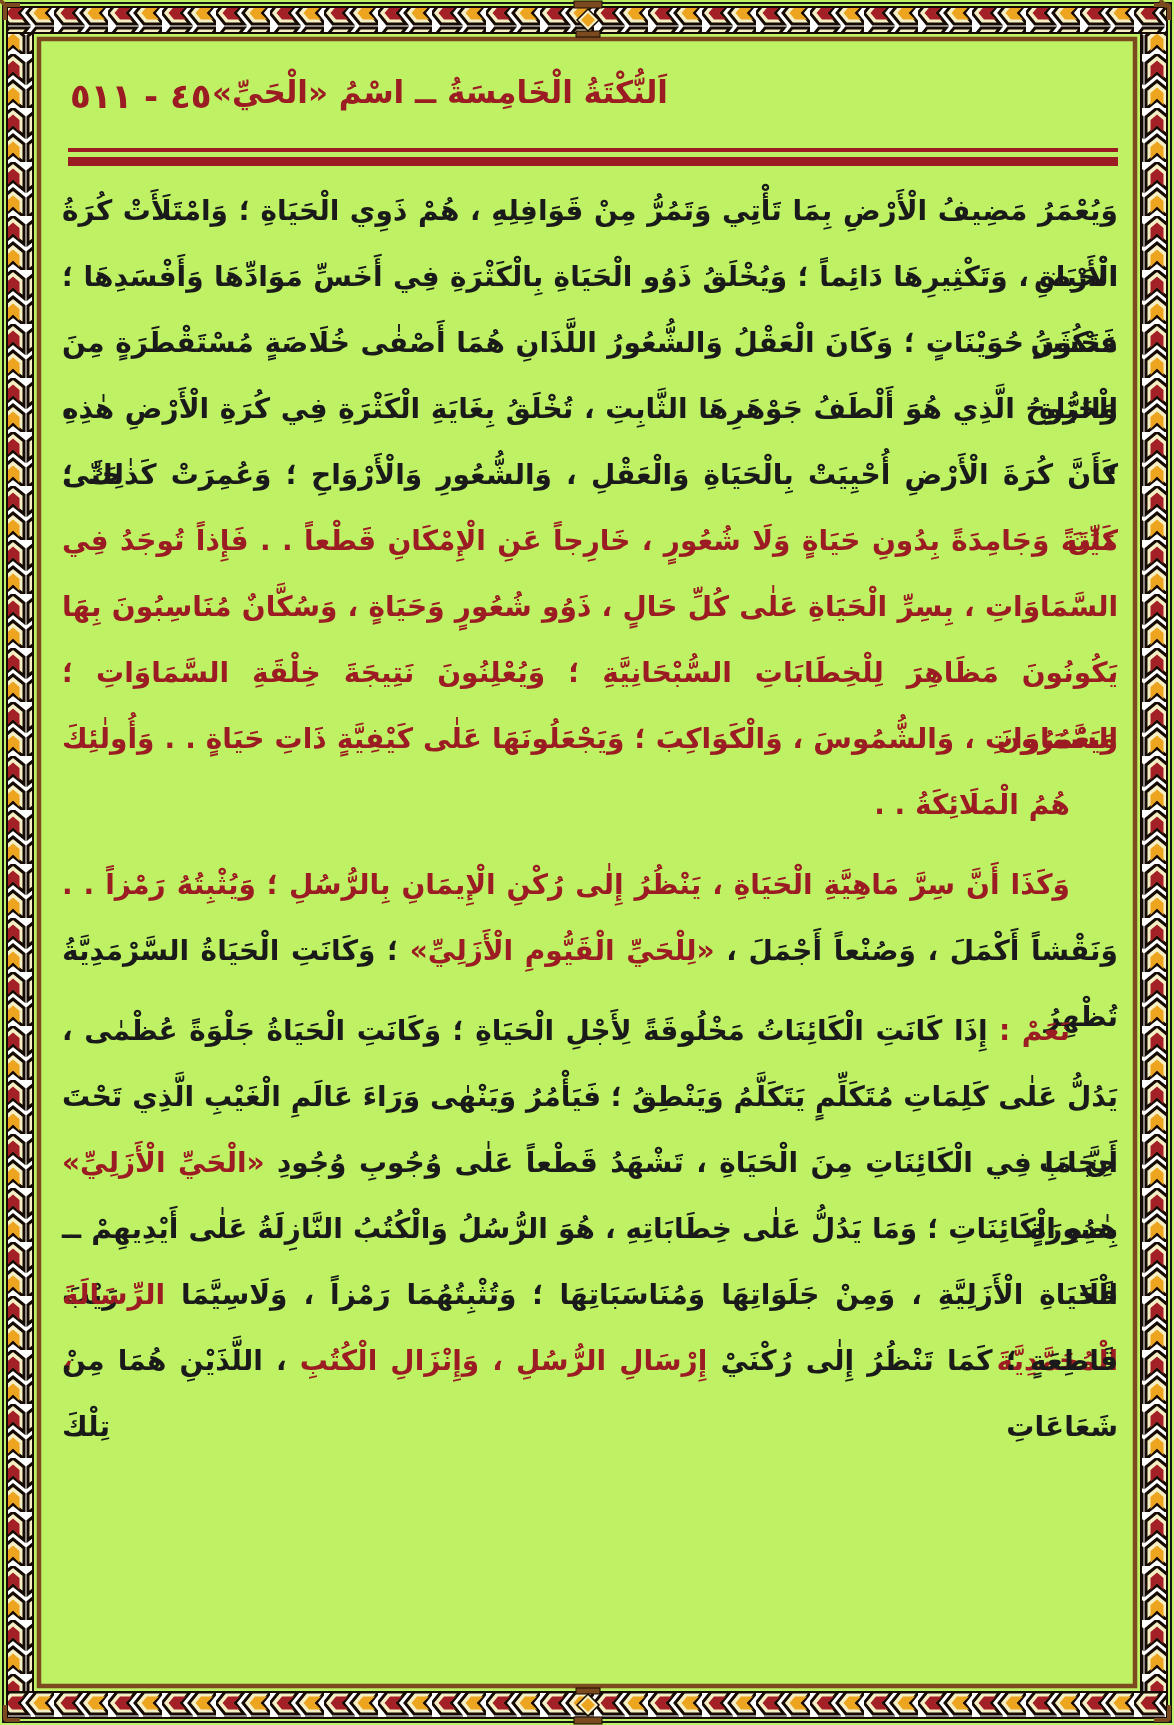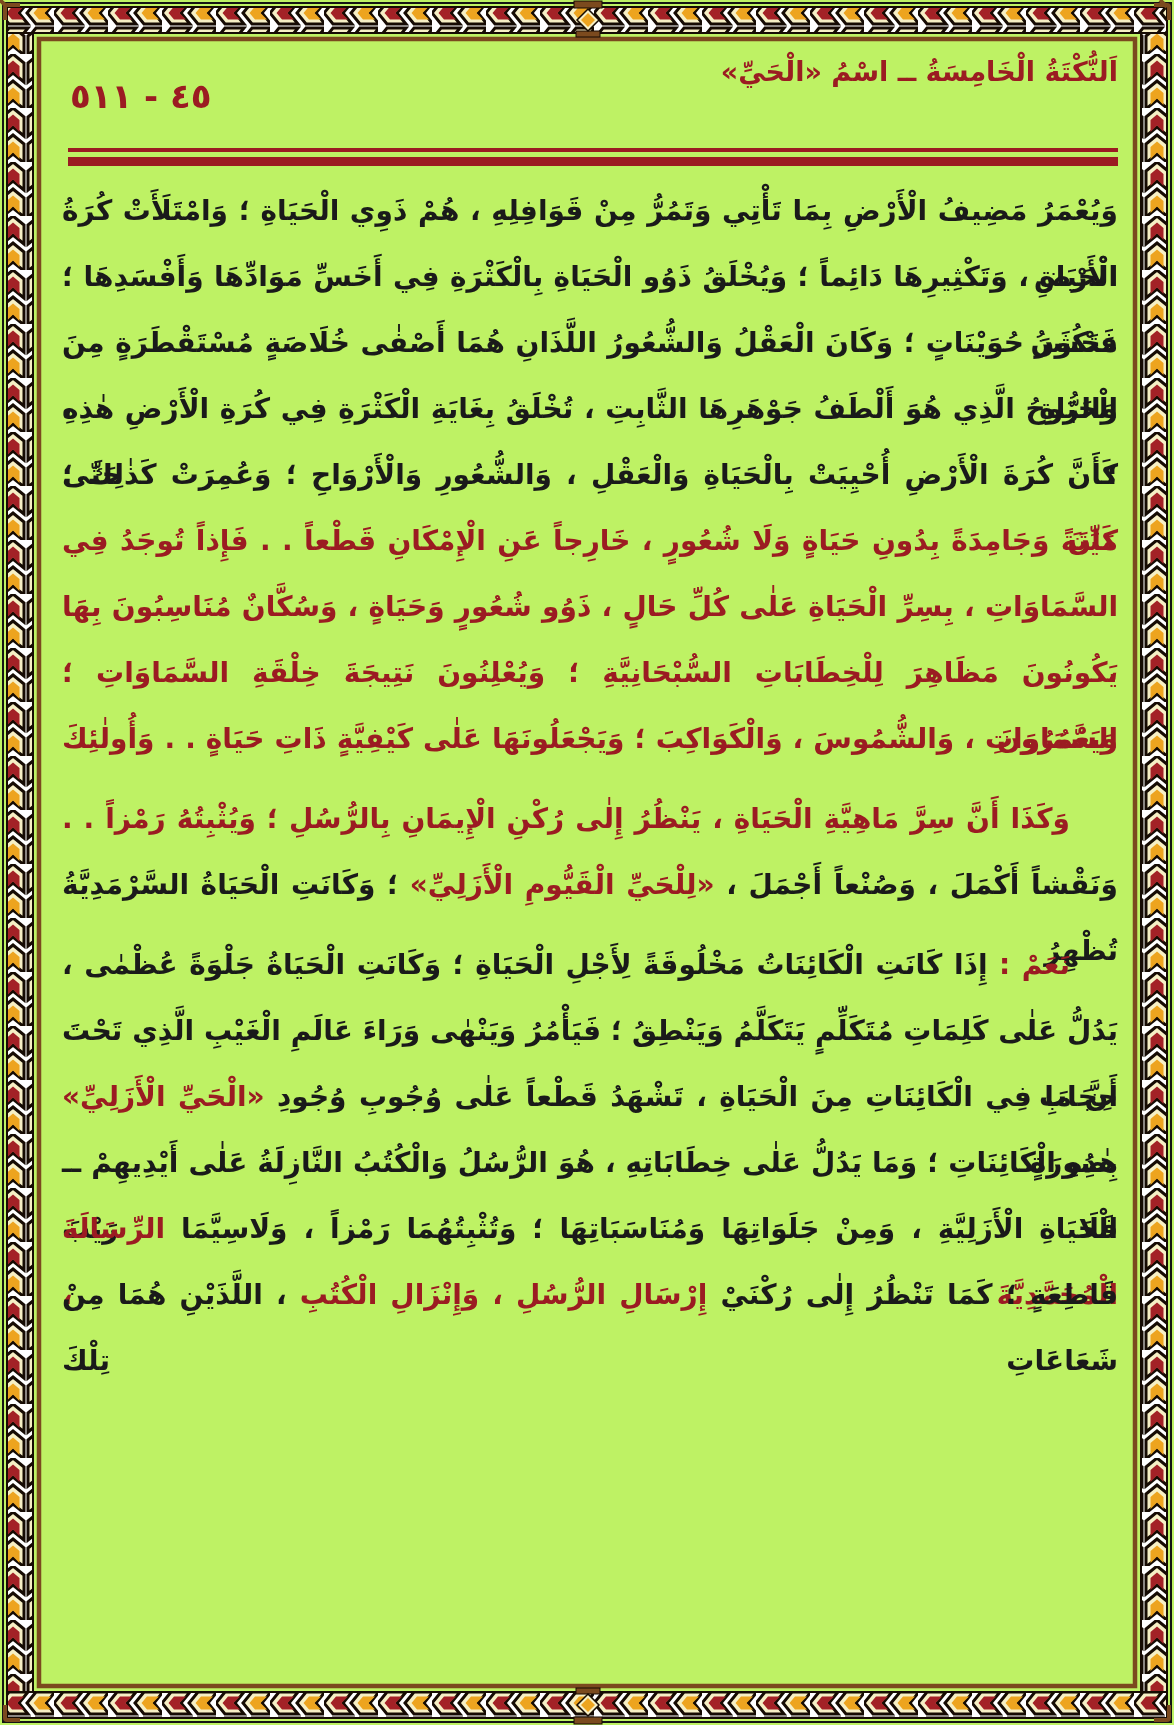--- a/index.html
+++ b/index.html
@@ -2,22 +2,22 @@
 <html lang="ar"><head>
 <meta charset="utf-8">
 <style>
   html,body{margin:0;padding:0;}
   body{background:#ffffff;font-family:"DejaVu Sans",sans-serif;}
   #page{position:relative;width:1174px;height:1725px;background:#bef264;overflow:hidden;}
   #frame-svg{position:absolute;left:0;top:0;pointer-events:none;}
   #content{position:absolute;left:62px;top:0;width:1056px;height:1725px;direction:rtl;}
   #page-number{position:absolute;left:8px;top:76px;direction:ltr;unicode-bidi:bidi-override;
       font-size:34px;font-weight:bold;color:#9B1C22;letter-spacing:1px;}
-  #page-title{position:absolute;left:0;top:56px;width:100%;text-align:right;padding-left:150px;
-      box-sizing:border-box;font-size:27px;font-weight:bold;color:#9B1C22;}
+  #page-title{position:absolute;left:0;top:74px;width:100%;text-align:left;padding-left:150px;
+      box-sizing:border-box;font-size:31px;font-weight:bold;color:#9B1C22;}
   .rule{position:absolute;left:6px;right:0;background:#9B1C22;}
   #rule-thin{top:148px;height:4px;}
   #rule-thick{top:157px;height:9px;}
   #body-text{position:absolute;top:178px;left:0;width:100%;font-size:28px;font-weight:bold;
       color:#1A1A1A;}
   .bline{height:66px;line-height:66px;white-space:nowrap;text-align:justify;text-align-last:justify;overflow:visible;}
   .bline span{white-space:normal;}
   .bline.endline{text-align-last:right;}
   .bline.indent{padding-right:48px;}
   .bline.pbreak{margin-top:14px;}
@@ -89,20 +89,21 @@
     <div id="body-text">
         <div class="bline"><span class="black">وَيُعْمَرُ مَضِيفُ الْأَرْضِ بِمَا تَأْتِي وَتَمُرُّ مِنْ قَوَافِلِهِ ، هُمْ ذَوِي الْحَيَاةِ ؛ وَامْتَلَأَتْ كُرَةُ الْأَرْضِ</span></div>
         <div class="bline"><span class="black">الْحَيَاةِ ، وَتَكْثِيرِهَا دَائِماً ؛ وَيُخْلَقُ ذَوُو الْحَيَاةِ بِالْكَثْرَةِ فِي أَخَسِّ مَوَادِّهَا وَأَفْسَدِهَا ؛ فَتَكُونُ</span></div>
         <div class="bline"><span class="black">مَحْشَرَ حُوَيْنَاتٍ ؛ وَكَانَ الْعَقْلُ وَالشُّعُورُ اللَّذَانِ هُمَا أَصْفٰى خُلَاصَةٍ مُسْتَقْطَرَةٍ مِنَ الْحَيَاةِ ،</span></div>
         <div class="bline"><span class="black">وَالرُّوحُ الَّذِي هُوَ أَلْطَفُ جَوْهَرِهَا الثَّابِتِ ، تُخْلَقُ بِغَايَةِ الْكَثْرَةِ فِي كُرَةِ الْأَرْضِ هٰذِهِ ؛ حَتّٰى</span></div>
         <div class="bline"><span class="black">كَأَنَّ كُرَةَ الْأَرْضِ أُحْيِيَتْ بِالْحَيَاةِ وَالْعَقْلِ ، وَالشُّعُورِ وَالْأَرْوَاحِ ؛ وَعُمِرَتْ كَذٰلِكَ ؛ </span><span class="red">كَانَ</span></div>
         <div class="bline"><span class="red">مَيِّتَةً وَجَامِدَةً بِدُونِ حَيَاةٍ وَلَا شُعُورٍ ، خَارِجاً عَنِ الْإِمْكَانِ قَطْعاً . . فَإِذاً تُوجَدُ فِي</span></div>
         <div class="bline"><span class="red">السَّمَاوَاتِ ، بِسِرِّ الْحَيَاةِ عَلٰى كُلِّ حَالٍ ، ذَوُو شُعُورٍ وَحَيَاةٍ ، وَسُكَّانٌ مُنَاسِبُونَ بِهَا ،</span></div>
         <div class="bline"><span class="red">يَكُونُونَ مَظَاهِرَ لِلْخِطَابَاتِ السُّبْحَانِيَّةِ ؛ وَيُعْلِنُونَ نَتِيجَةَ خِلْقَةِ السَّمَاوَاتِ ؛ وَيَعْمُرُونَ</span></div>
         <div class="bline"><span class="red">السَّمَاوَاتِ ، وَالشُّمُوسَ ، وَالْكَوَاكِبَ ؛ وَيَجْعَلُونَهَا عَلٰى كَيْفِيَّةٍ ذَاتِ حَيَاةٍ . . وَأُولٰئِكَ</span></div>
+        <div class="bline endline indent"><span class="red">هُمُ الْمَلَائِكَةُ . .</span></div>
         <div class="bline indent pbreak"><span class="red">وَكَذَا أَنَّ سِرَّ مَاهِيَّةِ الْحَيَاةِ ، يَنْظُرُ إِلٰى رُكْنِ الْإِيمَانِ بِالرُّسُلِ ؛ وَيُثْبِتُهُ رَمْزاً . .</span></div>
         <div class="bline"><span class="black">وَنَقْشاً أَكْمَلَ ، وَصُنْعاً أَجْمَلَ ، </span><span class="red">«لِلْحَيِّ الْقَيُّومِ الْأَزَلِيِّ»</span><span class="black"> ؛ وَكَانَتِ الْحَيَاةُ السَّرْمَدِيَّةُ تُظْهِرُ</span></div>
         <div class="bline indent pbreak"><span class="red">نَعَمْ : </span><span class="black">إِذَا كَانَتِ الْكَائِنَاتُ مَخْلُوقَةً لِأَجْلِ الْحَيَاةِ ؛ وَكَانَتِ الْحَيَاةُ جَلْوَةً عُظْمٰى ،</span></div>
         <div class="bline"><span class="black">يَدُلُّ عَلٰى كَلِمَاتِ مُتَكَلِّمٍ يَتَكَلَّمُ وَيَنْطِقُ ؛ فَيَأْمُرُ وَيَنْهٰى وَرَاءَ عَالَمِ الْغَيْبِ الَّذِي تَحْتَ حِجَابِ</span></div>
         <div class="bline"><span class="black">أَنَّ مَا فِي الْكَائِنَاتِ مِنَ الْحَيَاةِ ، تَشْهَدُ قَطْعاً عَلٰى وُجُوبِ وُجُودِ </span><span class="red">«الْحَيِّ الْأَزَلِيِّ»</span><span class="black"> بِصُورَةٍ</span></div>
         <div class="bline"><span class="black">هٰذِهِ الْكَائِنَاتِ ؛ وَمَا يَدُلُّ عَلٰى خِطَابَاتِهِ ، هُوَ الرُّسُلُ وَالْكُتُبُ النَّازِلَةُ عَلٰى أَيْدِيهِمْ ــ فَلَا رَيْبَ</span></div>
         <div class="bline"><span class="black">الْحَيَاةِ الْأَزَلِيَّةِ ، وَمِنْ جَلَوَاتِهَا وَمُنَاسَبَاتِهَا ؛ وَتُثْبِتُهُمَا رَمْزاً ، وَلَاسِيَّمَا </span><span class="red">الرِّسَالَةَ الْمُحَمَّدِيَّةَ ،</span></div>
         <div class="bline"><span class="black">قَاطِعَةٍ ؛ كَمَا تَنْظُرُ إِلٰى رُكْنَيْ </span><span class="red">إِرْسَالِ الرُّسُلِ ، وَإِنْزَالِ الْكُتُبِ</span><span class="black"> ، اللَّذَيْنِ هُمَا مِنْ شَعَاعَاتِ تِلْكَ</span></div>
       </div>
   </div>

